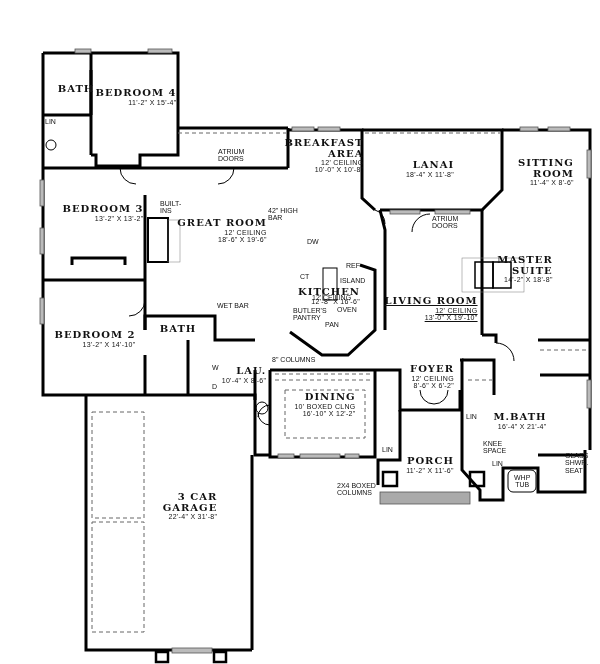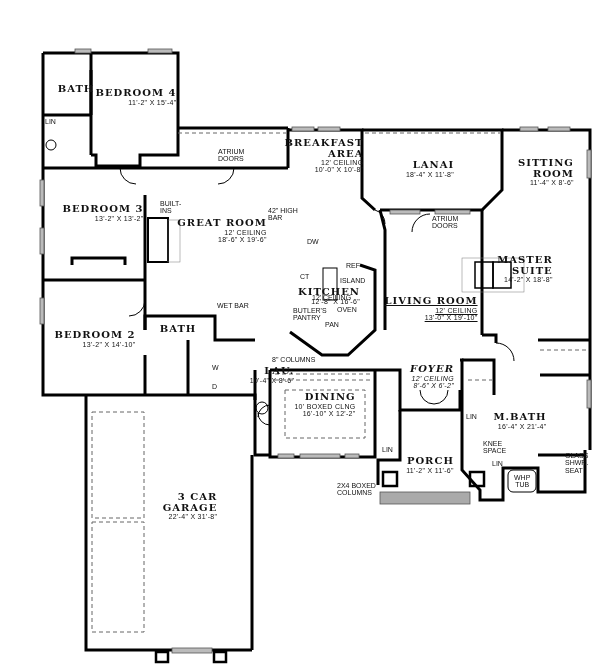--- a/index.html
+++ b/index.html
@@ -188,30 +188,30 @@
   <span class="sub">12' CEILING</span>
   <span class="sub">13'-0" X 19'-10"</span>
 </div>
 <div class="lbl" style="left:95px;top:330px;">
   <span class="name">BEDROOM 2</span>
   <span class="sub">13'-2" X 14'-10"</span>
 </div>
 <div class="lbl" style="left:178px;top:324px;">
   <span class="name">BATH</span>
 </div>
-<div class="lbl" style="left:244px;top:366px;margin-left:28px;">
+<div class="lbl" style="left:244px;top:366px;">
   <span class="name">LAU.</span>
   <span class="sub">10'-4" X 8'-6"</span>
 </div>
 <div class="lbl" style="left:325px;top:392px;">
   <span class="name">DINING</span>
   <span class="sub">10' BOXED CLNG</span>
   <span class="sub">16'-10" X 12'-2"</span>
 </div>
-<div class="lbl" style="left:432px;top:364px;font-style:italic;">
+<div class="lbl" style="left:432px;top:364px;">
   <span class="name">FOYER</span>
   <span class="sub">12' CEILING</span>
   <span class="sub">8'-6" X 6'-2"</span>
 </div>
 <div class="lbl" style="left:430px;top:456px;">
   <span class="name">PORCH</span>
   <span class="sub">11'-2" X 11'-6"</span>
 </div>
 <div class="lbl" style="left:520px;top:412px;">
   <span class="name">M.BATH</span>

